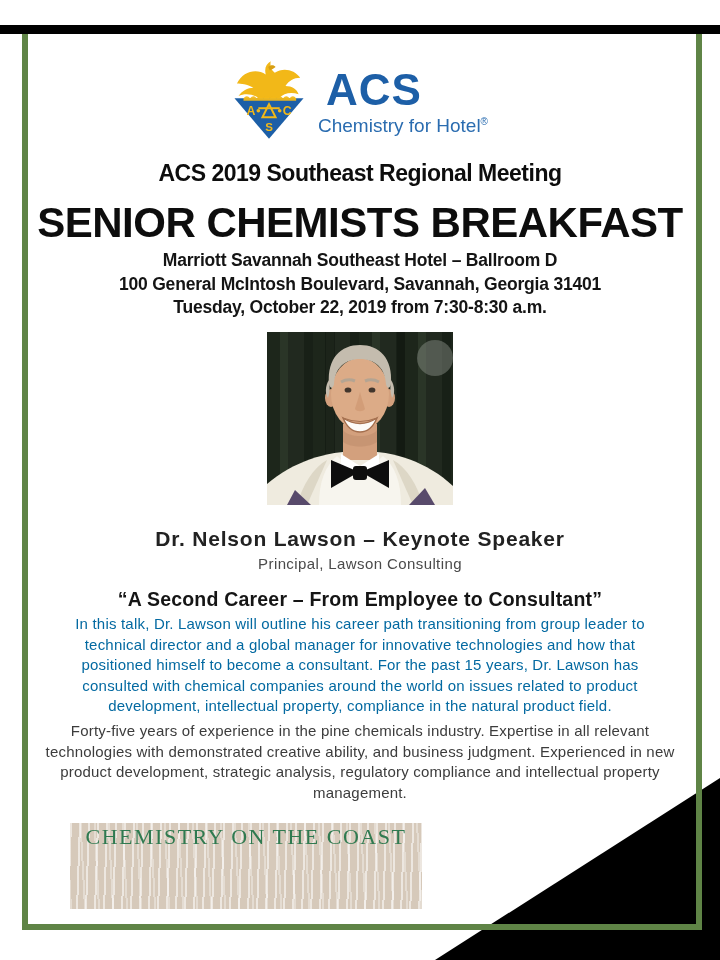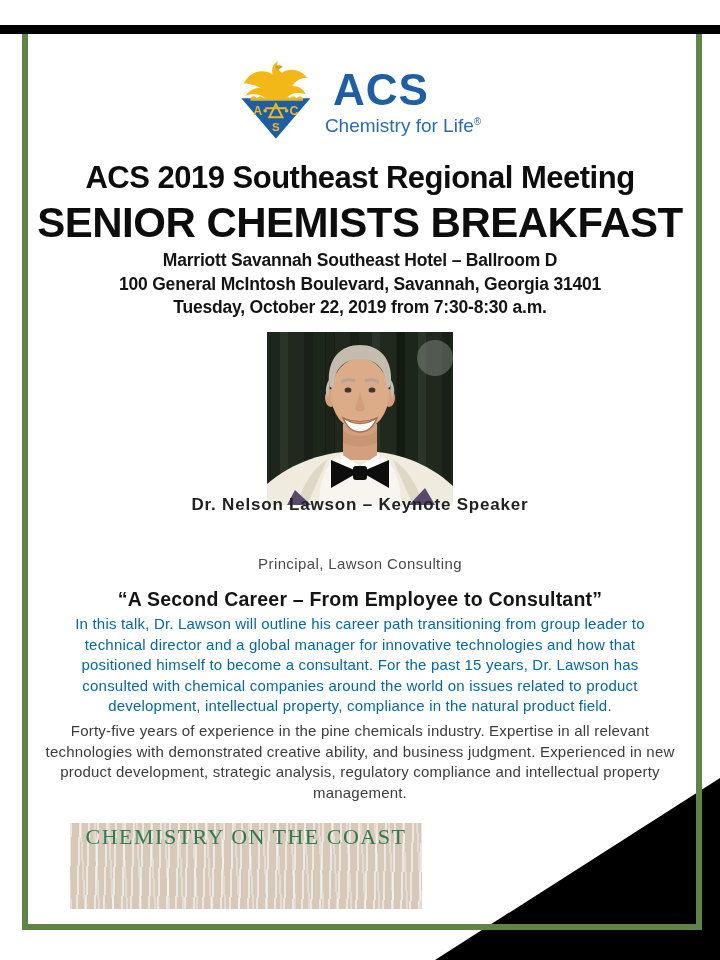--- a/index.html
+++ b/index.html
@@ -20,32 +20,32 @@
   
   .acs-logo{position:absolute;top:60px;left:50%;transform:translateX(-50%);
     display:flex;align-items:flex-start;gap:12px;z-index:1;}
   .acs-mark{width:74px;height:80px;}
   .acs-wordmark{display:flex;flex-direction:column;padding-top:8px;}
   .acs-acronym{font-size:44px;font-weight:bold;color:#1d5fa7;line-height:1.0;letter-spacing:1px;margin-left:8px;}
   .acs-tagline{font-size:19px;color:#2a6cb0;margin-top:3px;font-weight:400;}
   .acs-tagline sup{font-size:10px;}
   
   .center{position:absolute;left:30px;width:660px;text-align:center;}
-  .title{top:160px;font-size:31px;font-weight:bold;color:#0d0d0d;letter-spacing:-0.5px;}
+  .title{top:160px;font-size:23px;font-weight:bold;color:#0d0d0d;letter-spacing:-0.5px;}
   .subtitle{top:199px;font-size:42px;font-weight:bold;color:#0d0d0d;letter-spacing:-0.5px;}
   .event-info{top:249px;font-size:17.5px;font-weight:bold;color:#141414;line-height:23.5px;letter-spacing:-0.2px;}
   
   .photo{
     position:absolute;left:267px;top:332px;width:186px;height:173px;
     background:repeating-linear-gradient(90deg,#1b241a 0 13px,#2c392a 13px 21px,#20291f 21px 37px,#151d14 37px 46px);
     overflow:hidden;
   }
   .photo svg{display:block;width:100%;height:100%;}
   
-  .speaker-name{top:495px;font-size:17px;font-weight:bold;color:#222;letter-spacing:0.8px;}
+  .speaker-name{top:527px;font-size:21px;font-weight:bold;color:#222;letter-spacing:0.8px;}
   .speaker-role{top:555px;font-size:15px;color:#4a4a4a;letter-spacing:0.4px;}
   .talk-title{top:588px;font-size:19.5px;font-weight:bold;color:#151515;letter-spacing:0.2px;}
   .abstract{position:absolute;left:54px;top:614px;width:612px;text-align:center;
     font-size:15px;color:#0369a1;line-height:20.6px;letter-spacing:0.2px;}
   .bio{position:absolute;left:40px;top:721px;width:640px;text-align:center;
     font-size:15px;color:#3c3c3c;line-height:20.6px;letter-spacing:0.2px;}
   
   .sermacs{
     position:absolute;left:70px;top:823px;width:352px;height:86px;
     background:
@@ -89,21 +89,21 @@
       <line x1="32" y1="58" x2="58" y2="58" stroke="#f2b818" stroke-width="2.4"></line>
       <circle cx="32" cy="61" r="2.2" fill="#f2b818"></circle>
       <circle cx="58" cy="61" r="2.2" fill="#f2b818"></circle>
 
       <text x="23" y="66" font-family="Liberation Sans,sans-serif" font-size="15" font-weight="bold" fill="#f2b818" text-anchor="middle">A</text>
       <text x="67" y="66" font-family="Liberation Sans,sans-serif" font-size="15" font-weight="bold" fill="#f2b818" text-anchor="middle">C</text>
       <text x="45" y="86" font-family="Liberation Sans,sans-serif" font-size="14" font-weight="bold" fill="#f2b818" text-anchor="middle">S</text>
     </svg>
     <div class="acs-wordmark">
       <span class="acs-acronym">ACS</span>
-      <span class="acs-tagline"><span>Chemistry for Life</span><sup>®</sup></span>
+      <span class="acs-tagline"><span>Chemistry for Hotel</span><sup>®</sup></span>
     </div>
   </div>
 
   <div class="center title">ACS 2019 Southeast Regional Meeting</div>
   <div class="center subtitle">SENIOR CHEMISTS BREAKFAST</div>
   <div class="center event-info">
     <div>Marriott Savannah Southeast Hotel – Ballroom D</div>
     <div>100 General McIntosh Boulevard, Savannah, Georgia 31401</div>
     <div>Tuesday, October 22, 2019 from 7:30-8:30 a.m.</div>
   </div>

